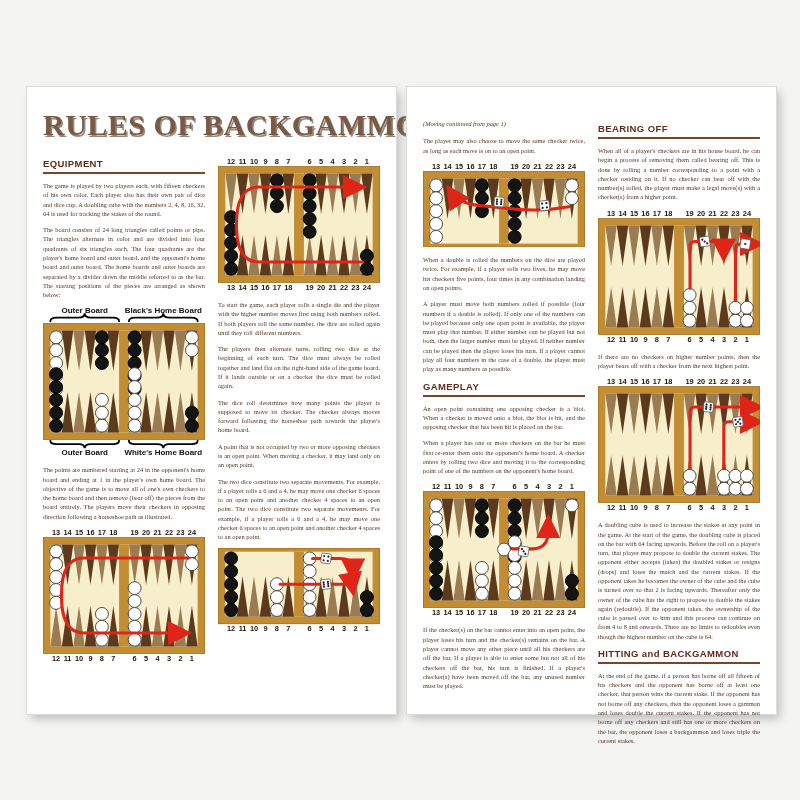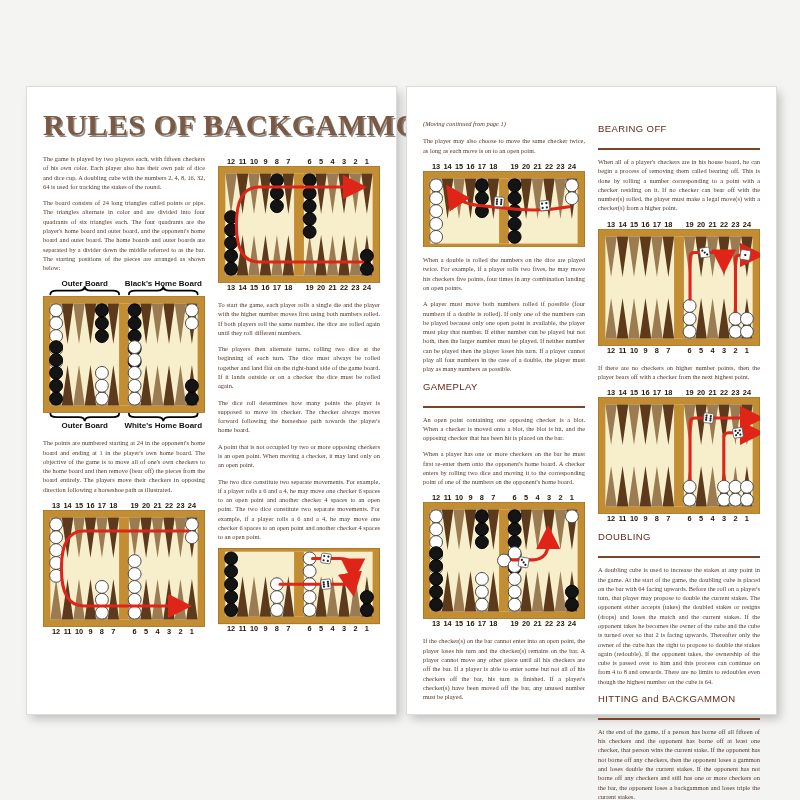--- a/index.html
+++ b/index.html
@@ -7,39 +7,40 @@
   .canvas{position:relative;width:800px;height:800px;overflow:hidden;}
   .page{position:absolute;top:87px;width:369px;height:627px;background:#ffffff;
         box-shadow:0 0 0 1px #dcdcda, 4px 5px 9px rgba(0,0,0,0.22);}
   .page1{left:27px;}
   .page2{left:407px;}
   .inner{padding:13px 16px 10px 16px;}
   .page2 .inner{padding-top:32px;}
   h1{font-family:"Liberation Serif",serif;font-size:30px;font-weight:bold;color:#7b5a45;
      text-align:center;margin:8px 0 12px 0;letter-spacing:0.5px;
      text-shadow:1.5px 1.5px 0 rgba(58,40,26,0.55);white-space:nowrap;}
-  h2{font-family:"Liberation Sans",sans-serif;font-size:9.5px;font-weight:normal;color:#63291a;
-     letter-spacing:0.4px;border-bottom:2px solid #7a4527;padding-bottom:14px;margin:4px 0 7px 0;}
+  h2{font-family:"Liberation Sans",sans-serif;font-size:9.5px;font-weight:bold;color:#63291a;
+     letter-spacing:0.4px;border-bottom:2px solid #7a4527;padding-bottom:3px;margin:4px 0 7px 0;}
   p{font-size:6.4px;line-height:1.45;color:#52382a;text-align:justify;margin:0 0 7px 0;}
   .note{font-style:italic;margin-bottom:8px;}
   .cols{display:flex;gap:13px;}
   .col{flex:1;min-width:0;}
   .board{margin:3px 0 8px 0;}
   .board svg{display:block;width:100%;height:auto;}
 </style>
 </head>
 <body>
 
 <div class="canvas">
 
   <div class="page page1">
     <div class="inner">
       <h1>RULES OF BACKGAMMON</h1>
       <div class="cols">
         <div class="col">
+          <h2>EQUIPMENT</h2>
           <p>The game is played by two players each, with fifteen checkers of his own color. Each player also has their own pair of dice and dice cup. A doubling cube with the numbers 2, 4, 8, 16, 32, 64 is used for tracking the stakes of the round.</p>
           <p>The board consists of 24 long triangles called points or pips. The triangles alternate in color and are divided into four quadrants of six triangles each. The four quadrants are the player's home board and outer board, and the opponent's home board and outer board. The home boards and outer boards are separated by a divider down the middle referred to as the bar. The starting positions of the pieces are arranged as shown below:</p>
           <div class="board">
               <svg viewBox="0 0 264 246" xmlns="http://www.w3.org/2000/svg">
                 <defs>
                   <marker id="ah0" markerWidth="8" markerHeight="8" refX="5" refY="4" orient="auto">
                     <path d="M0,0 L8,4 L0,8 Z" fill="#e02418"></path>
                   </marker>
                 </defs>
                 <text x="68" y="11" font-family="Liberation Sans, sans-serif" font-weight="bold" font-size="13" fill="#111111" text-anchor="middle">Outer Board</text>
@@ -710,21 +711,20 @@
                     <rect x="-8" y="-8" width="16" height="16" rx="2.5" fill="#ffffff" stroke="#555" stroke-width="1.2"></rect>
                     <circle cx="-3.5" cy="-3.5" r="1.8" fill="#222"></circle>
                     <circle cx="3.5" cy="-3.5" r="1.8" fill="#222"></circle>
                     <circle cx="0" cy="0" r="1.8" fill="#222"></circle>
                     <circle cx="-3.5" cy="3.5" r="1.8" fill="#222"></circle>
                     <circle cx="3.5" cy="3.5" r="1.8" fill="#222"></circle>
                   </g>
                 </g>
               </svg>
             </div>
-          <h2>DOUBLING</h2>
           <p>A doubling cube is used to increase the stakes at any point in the game. At the start of the game, the doubling cube is placed on the bar with 64 facing upwards. Before the roll on a player's turn, that player may propose to double the current stakes. The opponent either accepts (takes) the doubled stakes or resigns (drops) and loses the match and the current stakes. If the opponent takes he becomes the owner of the cube and the cube is turned over so that 2 is facing upwards. Thereafter only the owner of the cube has the right to propose to double the stakes again (redouble). If the opponent takes, the ownership of the cube is passed over to him and this process can continue on from 4 to 8 and onwards. There are no limits to redoubles even though the highest number on the cube is 64.</p>
           <h2>HITTING and BACKGAMMON</h2>
           <p>At the end of the game, if a person has borne off all fifteen of his checkers and the opponent has borne off at least one checker, that person wins the current stake. If the opponent has not borne off any checkers, then the opponent loses a gammon and loses double the current stakes. If the opponent has not borne off any checkers and still has one or more checkers on the bar, the opponent loses a backgammon and loses triple the current stakes.</p>
         </div>
       </div>
     </div>
   </div>
 
 </div>
 

